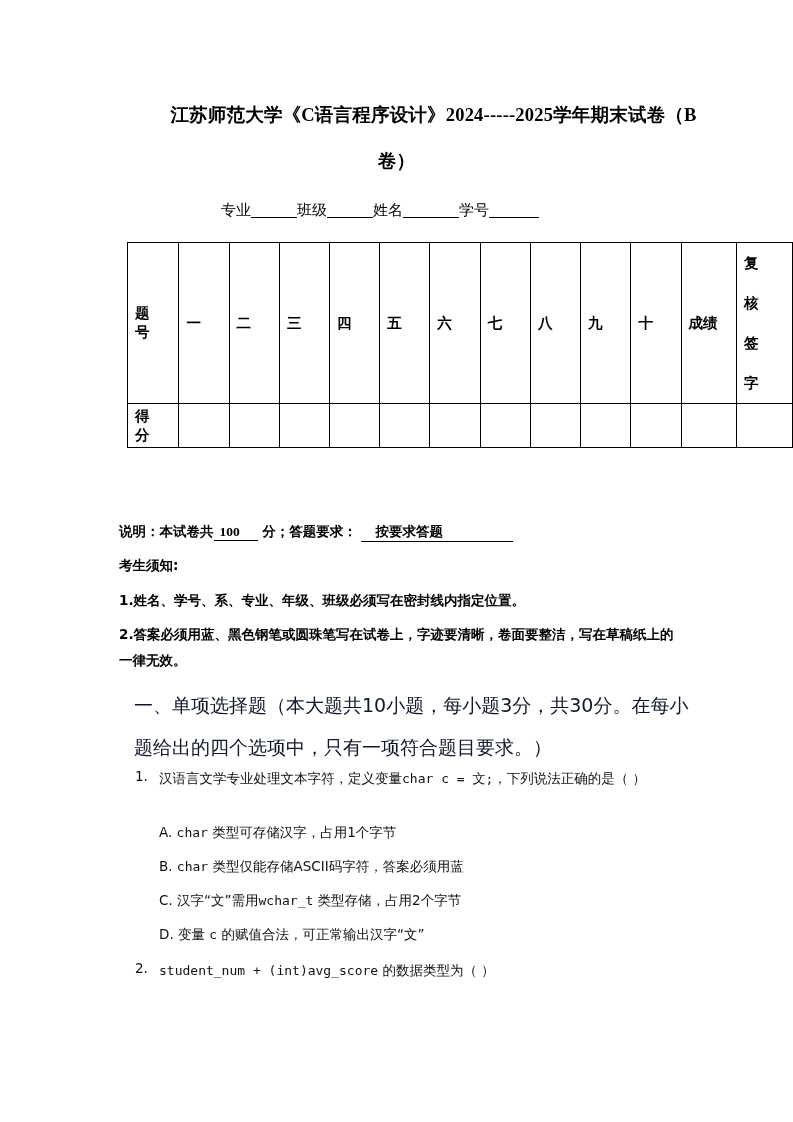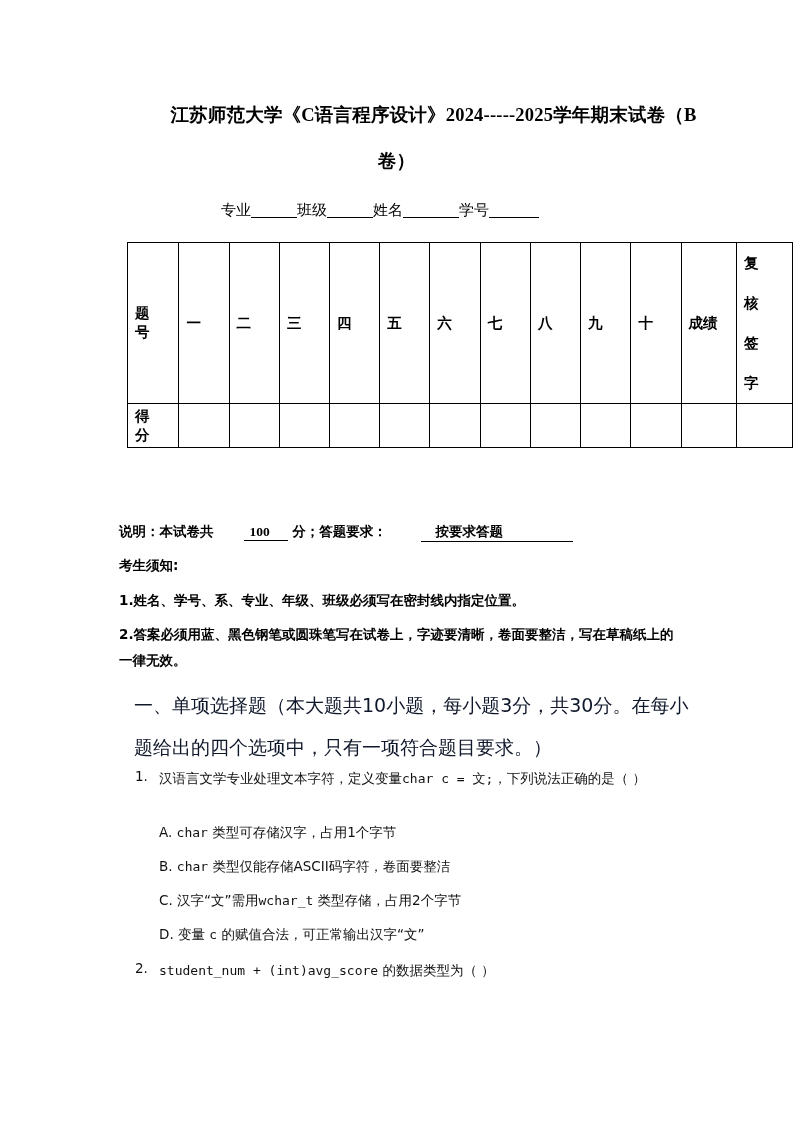--- a/index.html
+++ b/index.html
@@ -12,21 +12,21 @@
     .title.l2 { top: 148px; }
 
     .info-line { position: absolute; top: 201px; left: 221px; font-size: 15px; white-space: nowrap; }
     .info-line .blank { display: inline-block; border-bottom: 1.3px solid #000; height: 15px; vertical-align: -3px; }
 
     table.score { position: absolute; left: 127px; top: 242px; border-collapse: collapse; }
     table.score td { border: 1.3px solid #000; padding: 0 17px 0 7px; font-size: 14.5px; font-weight: bold; vertical-align: middle; text-align: left; }
     .stack { line-height: 40px; letter-spacing: 4px; }
 
     .para { position: absolute; left: 119px; font-size: 13.5px; font-weight: bold; white-space: nowrap; }
-    .para .u { display: inline-block; border-bottom: 1.3px solid #000; margin-left: 30px; }
+    .para .u { display: inline-block; border-bottom: 1.3px solid #000; }
     .para.wrap { white-space: normal; width: 560px; line-height: 26px; }
 
     .heading { position: absolute; left: 134px; width: 560px; font-size: 19px; color: #0f172a; line-height: 42px; }
 
     .q { position: absolute; left: 135px; font-size: 13.5px; color: #111; }
     .q .num { position: absolute; left: 0; width: 20px; }
     .q .body { position: absolute; left: 24px; width: 520px; line-height: 21px; }
     .q code { font-family: "DejaVu Sans Mono", "Liberation Mono", monospace; font-size: 13px; }
     .opt { position: absolute; left: 159px; font-size: 13.5px; color: #111; white-space: nowrap; }
     .opt code { font-family: "DejaVu Sans Mono", "Liberation Mono", monospace; font-size: 13px; }
@@ -94,21 +94,21 @@
   <span class="num">1.</span>
   <div class="body">
     <span>汉语言文学专业处理文本字符，定义变量</span><code>char c = 文;</code><span>，下列说法正确的是（ ）</span>
   </div>
 </div>
 
 <div class="opt sans" style="top:824px">
   <span>A.</span> <code>char</code> <span>类型可存储汉字，占用1个字节</span>
 </div>
 <div class="opt sans" style="top:858px">
-  <span>B.</span> <code>char</code> <span>类型仅能存储ASCII码字符，卷面要整洁</span>
+  <span>B.</span> <code>char</code> <span>类型仅能存储ASCII码字符，答案必须用蓝</span>
 </div>
 <div class="opt sans" style="top:892px">
   <span>C.</span> <span>汉字“文”需用</span><code>wchar_t</code> <span>类型存储，占用2个字节</span>
 </div>
 <div class="opt sans" style="top:926px">
   <span>D.</span> <span>变量</span> <code>c</code> <span>的赋值合法，可正常输出汉字“文”</span>
 </div>
 
 <div class="q sans" style="top:960px">
   <span class="num">2.</span>

